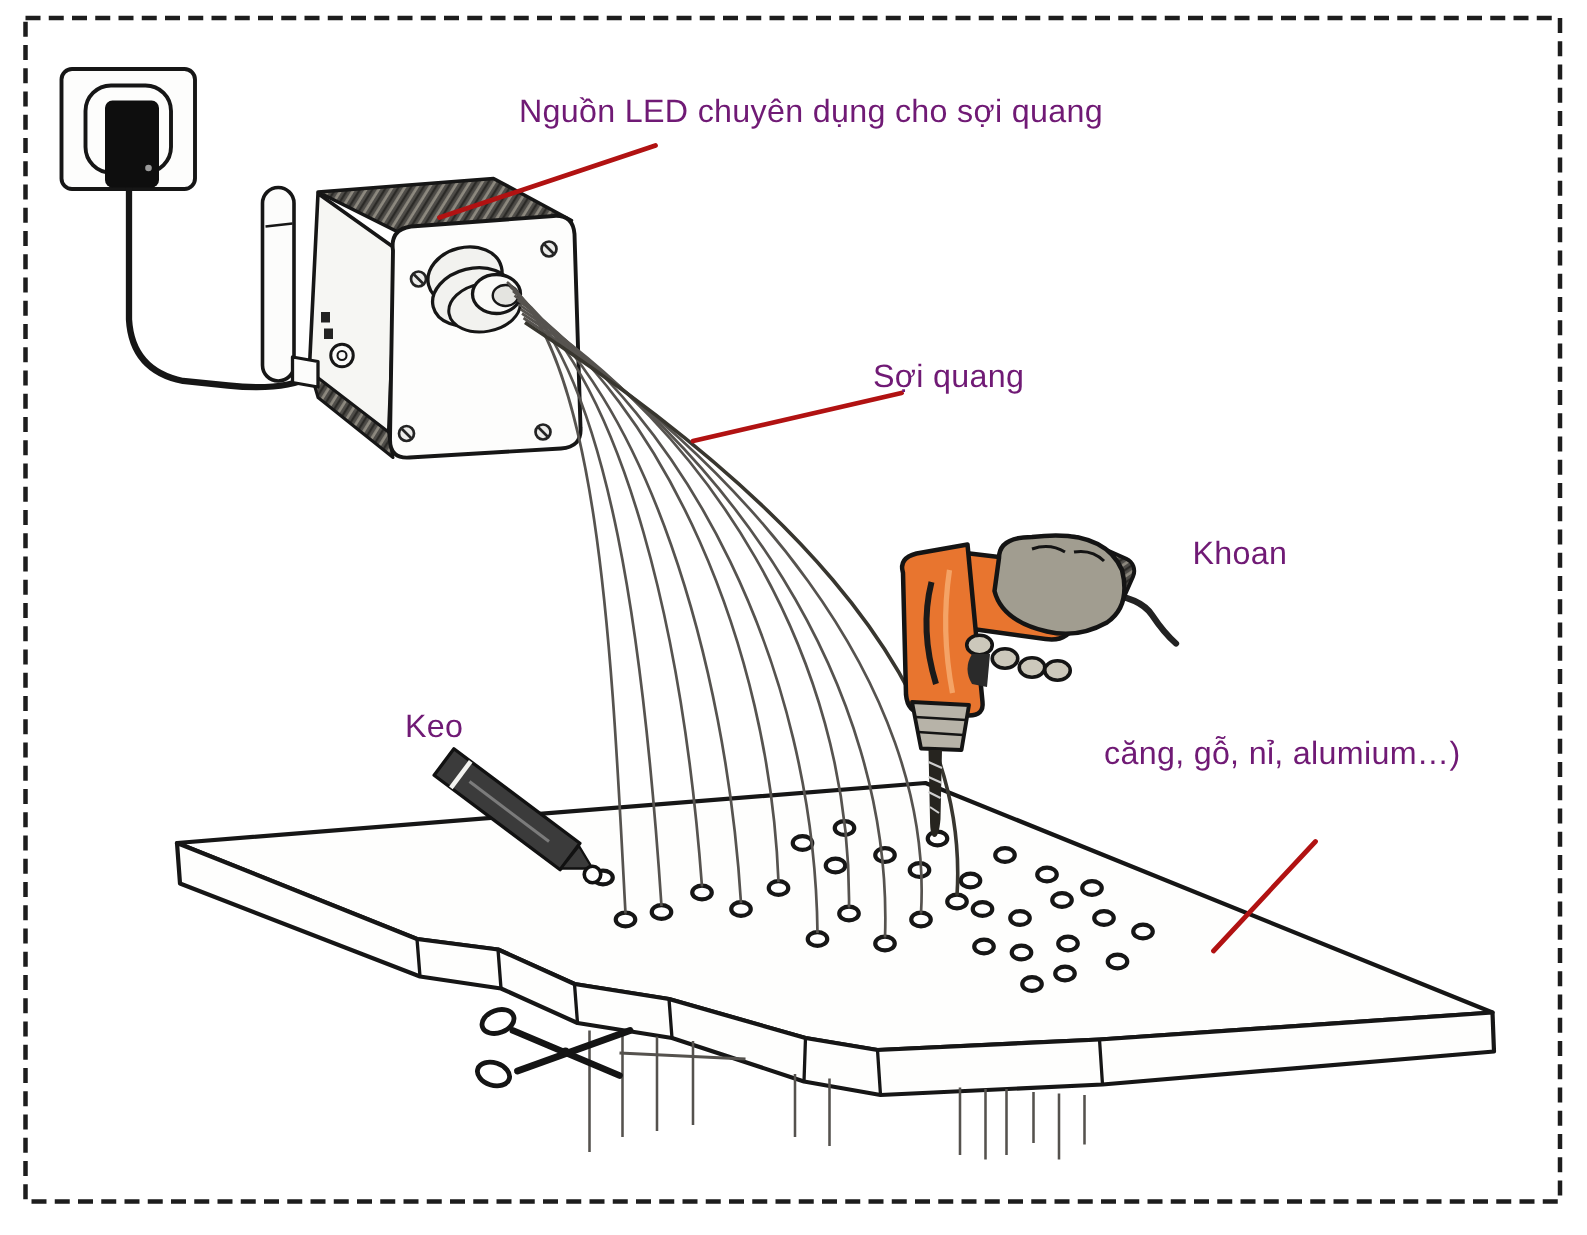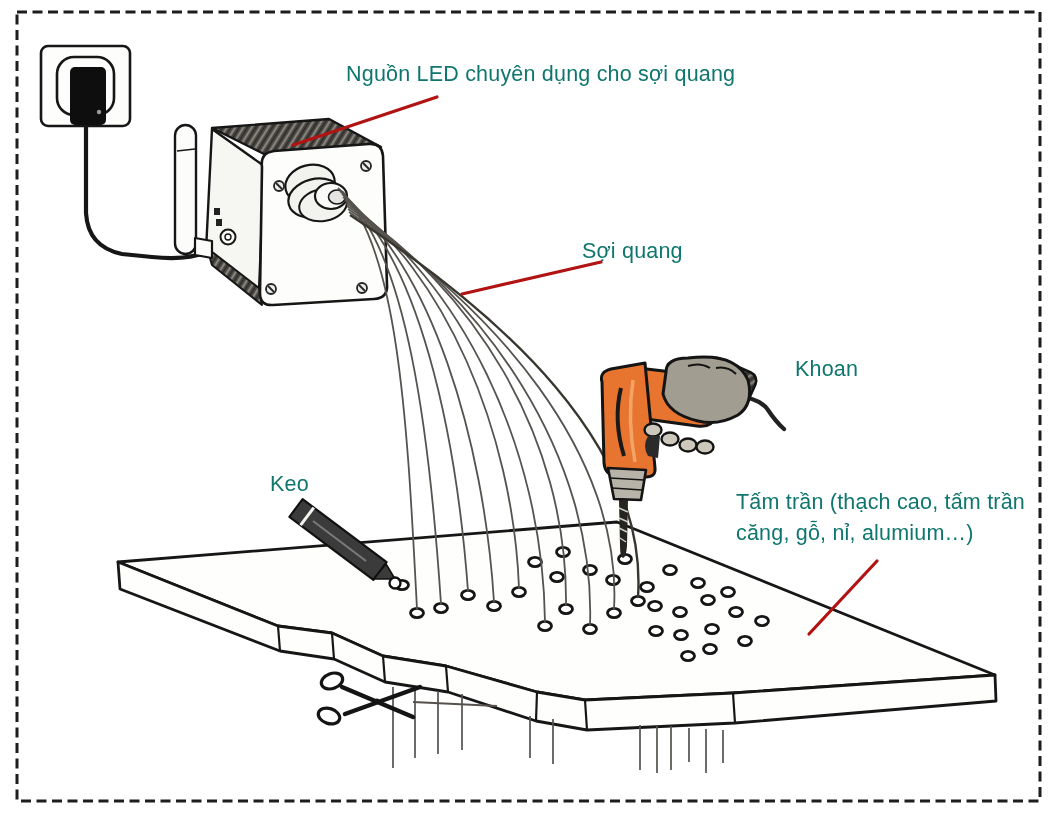--- a/index.html
+++ b/index.html
@@ -4,21 +4,21 @@
 <style>
   html,body{margin:0;padding:0}
   body{
     width:1058px;height:823px;position:relative;overflow:hidden;
     background:#ffffff;
     font-family:"Liberation Sans","DejaVu Sans",sans-serif;
   }
   .stage{position:absolute;left:0;top:0;width:1058px;height:823px}
   svg{position:absolute;left:0;top:0}
   .label{
-    position:absolute;color:#0f766e;font-size:21.5px;line-height:26px;
+    position:absolute;color:#701a75;font-size:21.5px;line-height:26px;
     white-space:nowrap;letter-spacing:.2px;
   }
   .label-block span{display:block;white-space:nowrap;line-height:31px}
 </style>
 </head>
 <body>
 
 <div class="stage">
 
 <svg width="1058" height="823" viewBox="0 0 1058 823">
@@ -175,17 +175,16 @@
     <line x1="462" y1="294" x2="601" y2="262" stroke="#b11212" stroke-width="3.2" stroke-linecap="round"></line>
     <line x1="809" y1="634" x2="877" y2="561" stroke="#b11212" stroke-width="3.2" stroke-linecap="round"></line>
   </g>
 </svg>
 
   <div class="label" style="left:346px;top:61px">Nguồn LED chuyên dụng cho sợi quang</div>
   <div class="label" style="left:582px;top:238px">Sợi quang</div>
   <div class="label" style="left:795px;top:356px">Khoan</div>
   <div class="label" style="left:270px;top:471px">Keo</div>
   <div class="label label-block" style="left:736px;top:487px">
-    <span>Tấm trần (thạch cao, tấm trần</span>
     <span>căng, gỗ, nỉ, alumium…)</span>
   </div>
 
 </div>
 
 </body></html>

